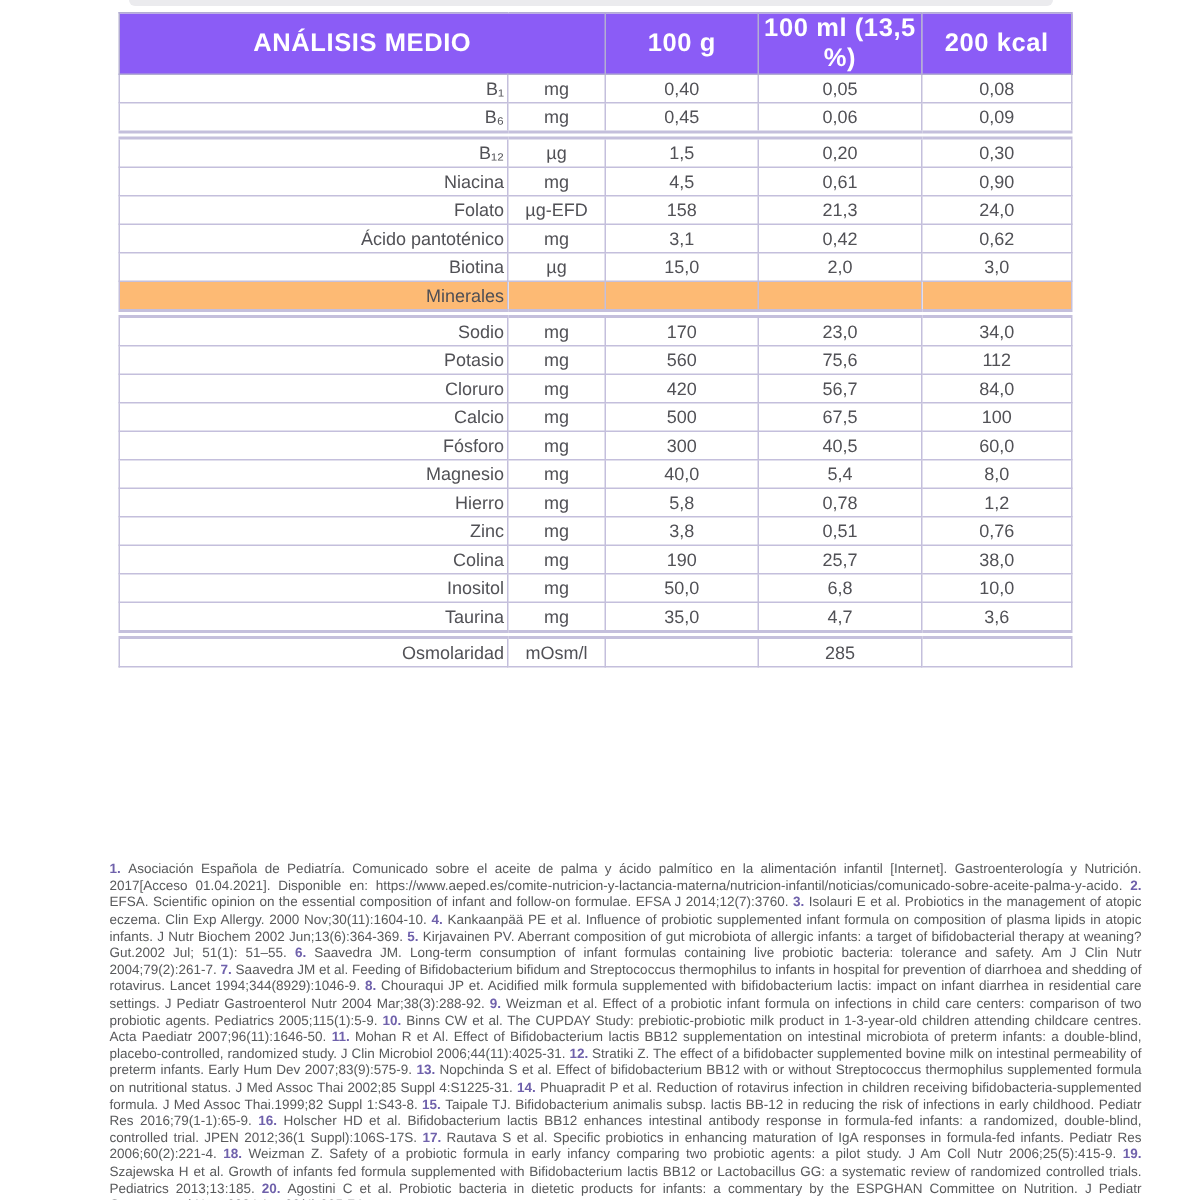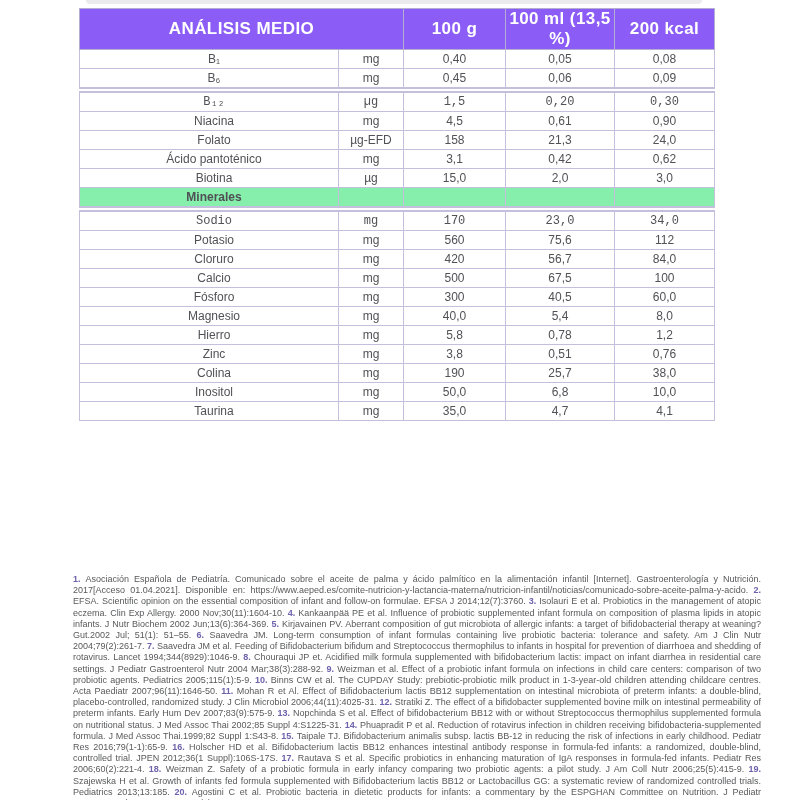--- a/index.html
+++ b/index.html
@@ -22,26 +22,26 @@
     font-size:17px; font-weight:bold; letter-spacing:0.4px;
     height:27px; text-align:center;
     border:1px solid #b3aed2; padding:0;
   }
   table.analysis td {
     border:1px solid #c4bfdc;
     height:18px; font-size:12px; color:#515156;
     padding:0 2px; background:#ffffff;
     overflow:hidden; white-space:nowrap;
   }
-  table.analysis td.name { text-align:center; padding-left:12px; }
+  table.analysis td.name { text-align:right; padding-left:12px; }
   table.analysis td.val  { text-align:center; }
   table.analysis tr.section td {
-    background:#86efac; font-weight:bold; color:#4f4f55;margin-top:40px;
-  }
-  table.analysis tr.gap td { border-top:6px double #c4bfdc;font-family:Liberation Mono, monospace; }
+    background:#fdba74; font-weight:normal; color:#4f4f55;margin-top:40px;
+  }
+  table.analysis tr.gap td { border-top:6px double #c4bfdc; }
   .refs {
     position:absolute; top:558px; left:57px; width:688px;
     margin:16px; text-align:justify;
     font-size:9px; line-height:11.2px; color:#58595b;
   }
   .refs .refnum { color:#6f61ab; font-weight:bold; }
 </style>
 </head>
 <body>
 
@@ -190,20 +190,27 @@
           <td class="val">mg</td>
           <td class="val">50,0</td>
           <td class="val">6,8</td>
           <td class="val">10,0</td>
         </tr>
         <tr>
           <td class="name">Taurina</td>
           <td class="val">mg</td>
           <td class="val">35,0</td>
           <td class="val">4,7</td>
-          <td class="val">4,1</td>
+          <td class="val">3,6</td>
+        </tr>
+        <tr class="gap">
+          <td class="name">Osmolaridad</td>
+          <td class="val">mOsm/l</td>
+          <td class="val"></td>
+          <td class="val">285</td>
+          <td class="val"></td>
         </tr>
       </tbody>
   </table>
 
   <p class="refs"><span><b class="refnum">1. </b>Asociación Española de Pediatría. Comunicado sobre el aceite de palma y ácido palmítico en la alimentación infantil [Internet]. Gastroenterología y Nutrición. 2017[Acceso 01.04.2021]. Disponible en: https://www.aeped.es/comite-nutricion-y-lactancia-materna/nutricion-infantil/noticias/comunicado-sobre-aceite-palma-y-acido. </span><span><b class="refnum">2. </b>EFSA. Scientific opinion on the essential composition of infant and follow-on formulae. EFSA J 2014;12(7):3760. </span><span><b class="refnum">3. </b>Isolauri E et al. Probiotics in the management of atopic eczema. Clin Exp Allergy. 2000 Nov;30(11):1604-10. </span><span><b class="refnum">4. </b>Kankaanpää PE et al. Influence of probiotic supplemented infant formula on composition of plasma lipids in atopic infants. J Nutr Biochem 2002 Jun;13(6):364-369. </span><span><b class="refnum">5. </b>Kirjavainen PV. Aberrant composition of gut microbiota of allergic infants: a target of bifidobacterial therapy at weaning? Gut.2002 Jul; 51(1): 51–55. </span><span><b class="refnum">6. </b>Saavedra JM. Long-term consumption of infant formulas containing live probiotic bacteria: tolerance and safety. Am J Clin Nutr 2004;79(2):261-7. </span><span><b class="refnum">7. </b>Saavedra JM et al. Feeding of Bifidobacterium bifidum and Streptococcus thermophilus to infants in hospital for prevention of diarrhoea and shedding of rotavirus. Lancet 1994;344(8929):1046-9. </span><span><b class="refnum">8. </b>Chouraqui JP et. Acidified milk formula supplemented with bifidobacterium lactis: impact on infant diarrhea in residential care settings. J Pediatr Gastroenterol Nutr 2004 Mar;38(3):288-92. </span><span><b class="refnum">9. </b>Weizman et al. Effect of a probiotic infant formula on infections in child care centers: comparison of two probiotic agents. Pediatrics 2005;115(1):5-9. </span><span><b class="refnum">10. </b>Binns CW et al. The CUPDAY Study: prebiotic-probiotic milk product in 1-3-year-old children attending childcare centres. Acta Paediatr 2007;96(11):1646-50. </span><span><b class="refnum">11. </b>Mohan R et Al. Effect of Bifidobacterium lactis BB12 supplementation on intestinal microbiota of preterm infants: a double-blind, placebo-controlled, randomized study. J Clin Microbiol 2006;44(11):4025-31. </span><span><b class="refnum">12. </b>Stratiki Z. The effect of a bifidobacter supplemented bovine milk on intestinal permeability of preterm infants. Early Hum Dev 2007;83(9):575-9. </span><span><b class="refnum">13. </b>Nopchinda S et al. Effect of bifidobacterium BB12 with or without Streptococcus thermophilus supplemented formula on nutritional status. J Med Assoc Thai 2002;85 Suppl 4:S1225-31. </span><span><b class="refnum">14. </b>Phuapradit P et al. Reduction of rotavirus infection in children receiving bifidobacteria-supplemented formula. J Med Assoc Thai.1999;82 Suppl 1:S43-8. </span><span><b class="refnum">15. </b>Taipale TJ. Bifidobacterium animalis subsp. lactis BB-12 in reducing the risk of infections in early childhood. Pediatr Res 2016;79(1-1):65-9. </span><span><b class="refnum">16. </b>Holscher HD et al. Bifidobacterium lactis BB12 enhances intestinal antibody response in formula-fed infants: a randomized, double-blind, controlled trial. JPEN 2012;36(1 Suppl):106S-17S. </span><span><b class="refnum">17. </b>Rautava S et al. Specific probiotics in enhancing maturation of IgA responses in formula-fed infants. Pediatr Res 2006;60(2):221-4. </span><span><b class="refnum">18. </b>Weizman Z. Safety of a probiotic formula in early infancy comparing two probiotic agents: a pilot study. J Am Coll Nutr 2006;25(5):415-9. </span><span><b class="refnum">19. </b>Szajewska H et al. Growth of infants fed formula supplemented with Bifidobacterium lactis BB12 or Lactobacillus GG: a systematic review of randomized controlled trials. Pediatrics 2013;13:185. </span><span><b class="refnum">20. </b>Agostini C et al. Probiotic bacteria in dietetic products for infants: a commentary by the ESPGHAN Committee on Nutrition. J Pediatr Gastroenterol Nutr. 2004 Apr;38(4):365-74. </span></p>
 
 </div>
 
 </body></html>

